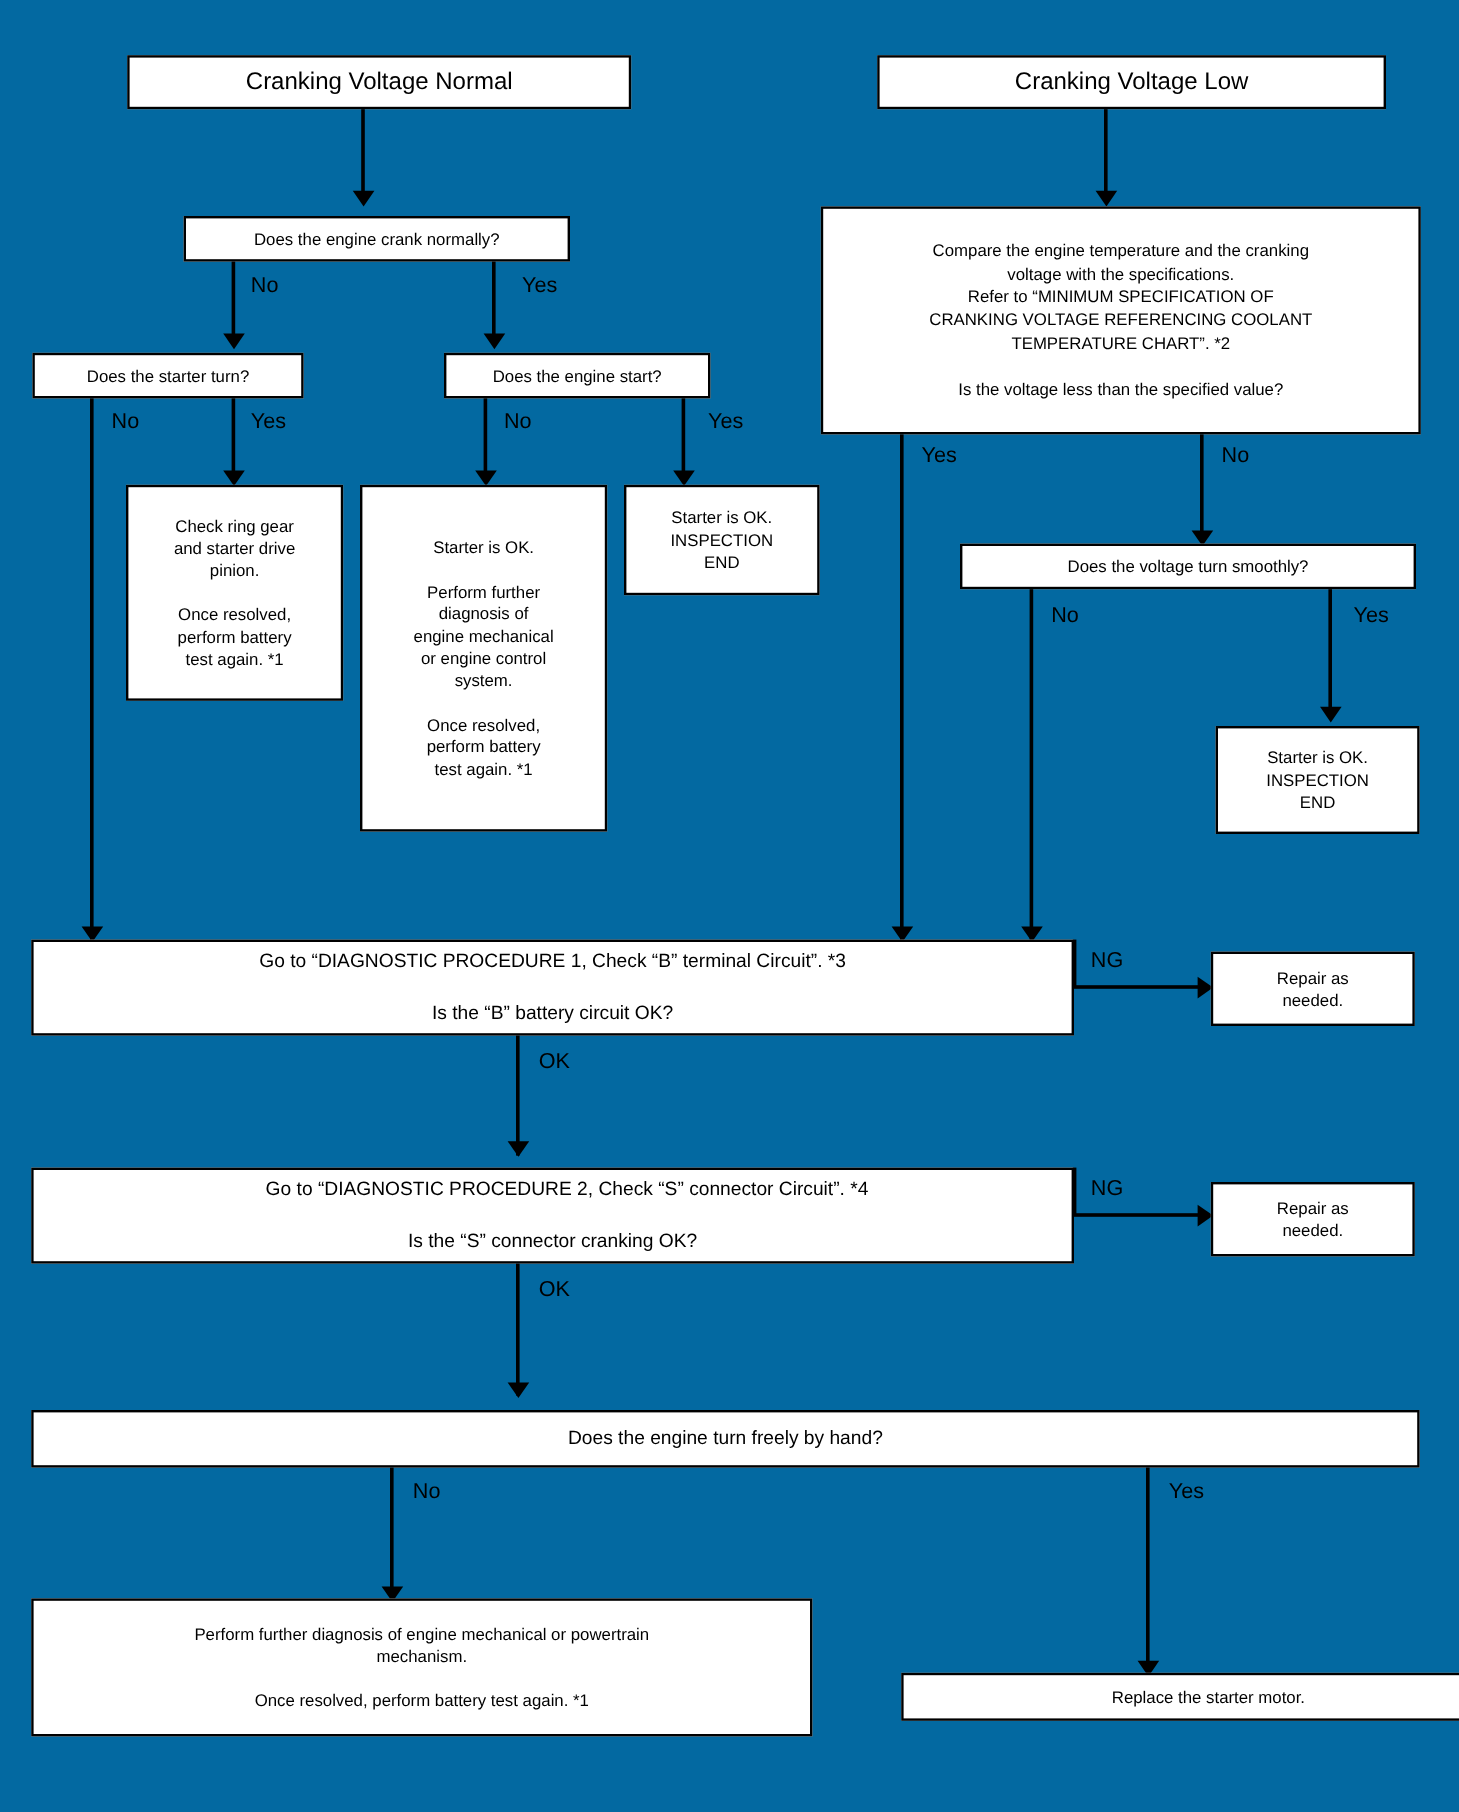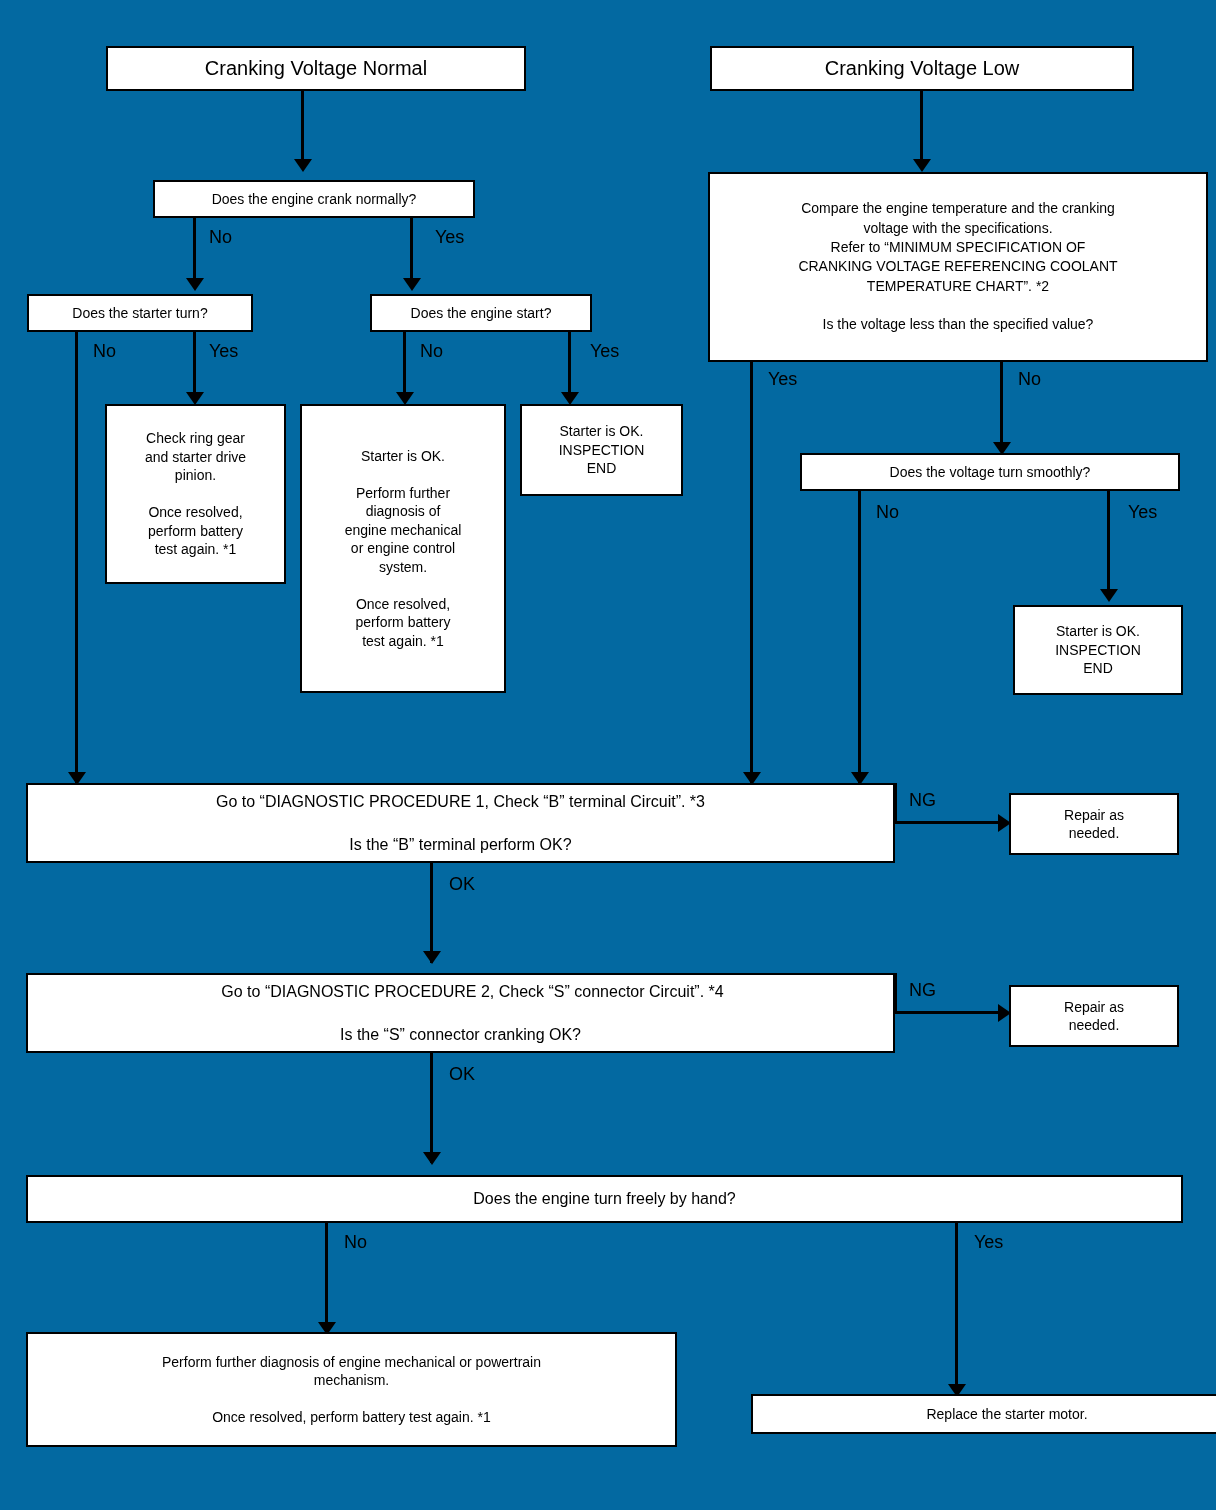--- a/index.html
+++ b/index.html
@@ -53,21 +53,21 @@
     white-space:nowrap;
   }
 </style>
 </head>
 <body>
 
 <div id="canvas">
 
   <div class="box f20" style="left:106px;top:46px;width:420px;height:45px;">Cranking Voltage Normal</div>
 
-  <div class="box f20" style="left:710px;top:46px;width:424px;height:45px;">Cranking Voltage Low</div>
+  <div class="box f20" style="left:731px;top:46px;width:424px;height:45px;">Cranking Voltage Low</div>
 
   <div class="vline" style="left:301px;top:91px;height:72px;"></div>
   <div class="arrow-d" style="left:294px;top:159px;"></div>
 
   <div class="vline" style="left:920px;top:91px;height:72px;"></div>
   <div class="arrow-d" style="left:913px;top:159px;"></div>
 
   <div class="box f17" style="left:153px;top:180px;width:322px;height:38px;">Does the engine crank normally?</div>
 
   <div class="vline" style="left:193px;top:218px;height:62px;"></div>
@@ -115,21 +115,21 @@
 system.
 
 Once resolved,
 perform battery
 test again. *1</div>
 
   <div class="box f17" style="left:520px;top:404px;width:163px;height:92px;">Starter is OK.
 INSPECTION
 END</div>
 
-  <div class="box f17" style="left:684px;top:172px;width:500px;height:190px;line-height:1.38;margin-left:24px;">Compare the engine temperature and the cranking
+  <div class="box f17" style="left:684px;top:172px;width:500px;height:190px;line-height:1.38;">Compare the engine temperature and the cranking
 voltage with the specifications.
 Refer to “MINIMUM SPECIFICATION OF
 CRANKING VOLTAGE REFERENCING COOLANT
 TEMPERATURE CHART”. *2
 
 Is the voltage less than the specified value?</div>
 
   <div class="vline" style="left:750px;top:362px;height:422px;"></div>
   <div class="arrow-d" style="left:743px;top:772px;"></div>
   <div class="lbl" style="left:768px;top:369px;">Yes</div>
@@ -147,21 +147,21 @@
   <div class="vline" style="left:1107px;top:491px;height:102px;"></div>
   <div class="arrow-d" style="left:1100px;top:589px;"></div>
   <div class="lbl" style="left:1128px;top:502px;">Yes</div>
 
   <div class="box f17" style="left:1013px;top:605px;width:170px;height:90px;">Starter is OK.
 INSPECTION
 END</div>
 
   <div class="box" style="left:26px;top:783px;width:869px;height:80px;flex-direction:column;">
     <span class="f16" style="display:block;">Go to “DIAGNOSTIC PROCEDURE 1, Check “B” terminal Circuit”. *3</span>
-    <span class="f16" style="display:block;margin-top:22px;">Is the “B” terminal perform OK?</span>
+    <span class="f16" style="display:block;margin-top:22px;">Is the “B” battery circuit OK?</span>
   </div>
 
   <div class="vline" style="left:894px;top:783px;height:40px;"></div>
   <div class="hline" style="left:894px;top:821px;width:109px;"></div>
   <div class="arrow-r" style="left:998px;top:814px;"></div>
   <div class="lbl" style="left:909px;top:790px;">NG</div>
 
   <div class="box f17" style="left:1009px;top:793px;width:170px;height:62px;">Repair as
 needed.</div>
 

